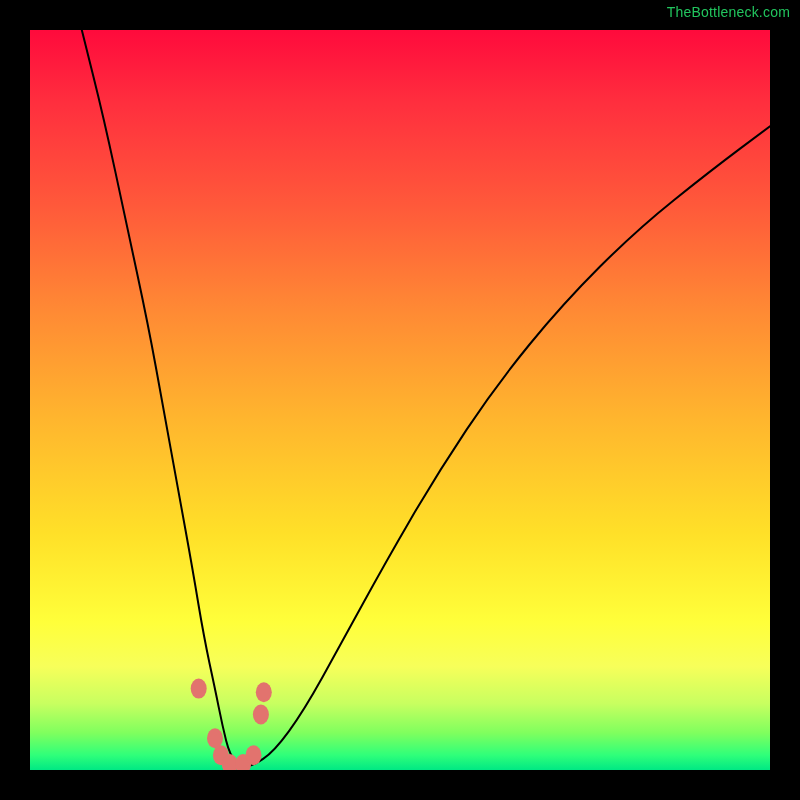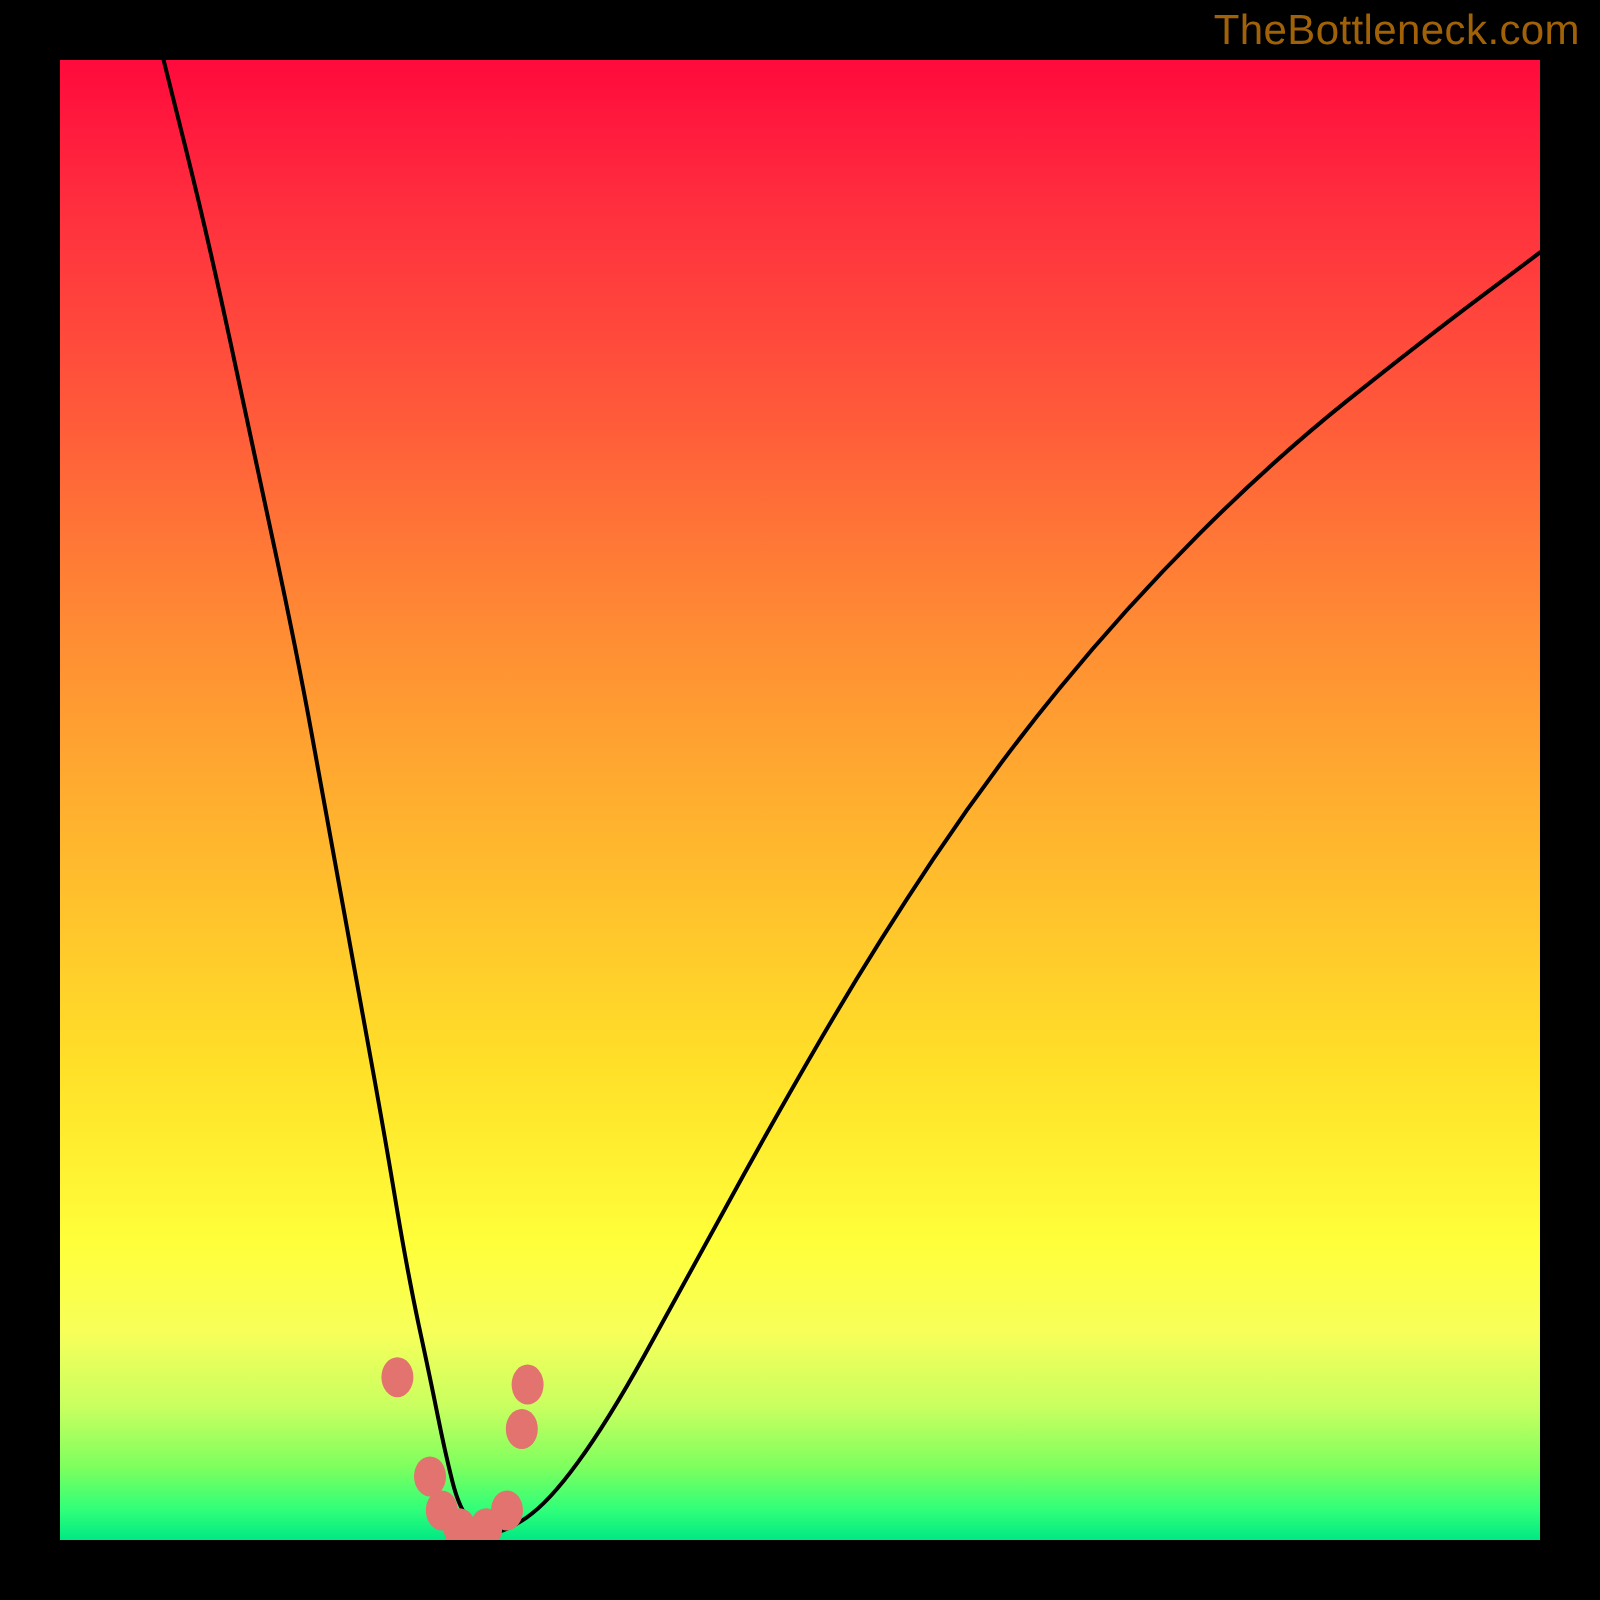--- a/index.html
+++ b/index.html
@@ -38,22 +38,22 @@
       #c8ff60 91%,
       #7fff5e 95%,
       #2fff7a 98%,
       #00e884 100%
     );
   }
   .watermark {
     position: absolute;
     top: 4px;
     right: 10px;
-    color: #a16207;
-    font-size: 21px;
+    color: #22c55e;
+    font-size: 14px;
     font-weight: 500;
     letter-spacing: 0.2px;
     user-select: none;
   }
   svg.curve {
     position: absolute;
     top: 0;
     left: 0;
     width: 740px;
     height: 740px;

